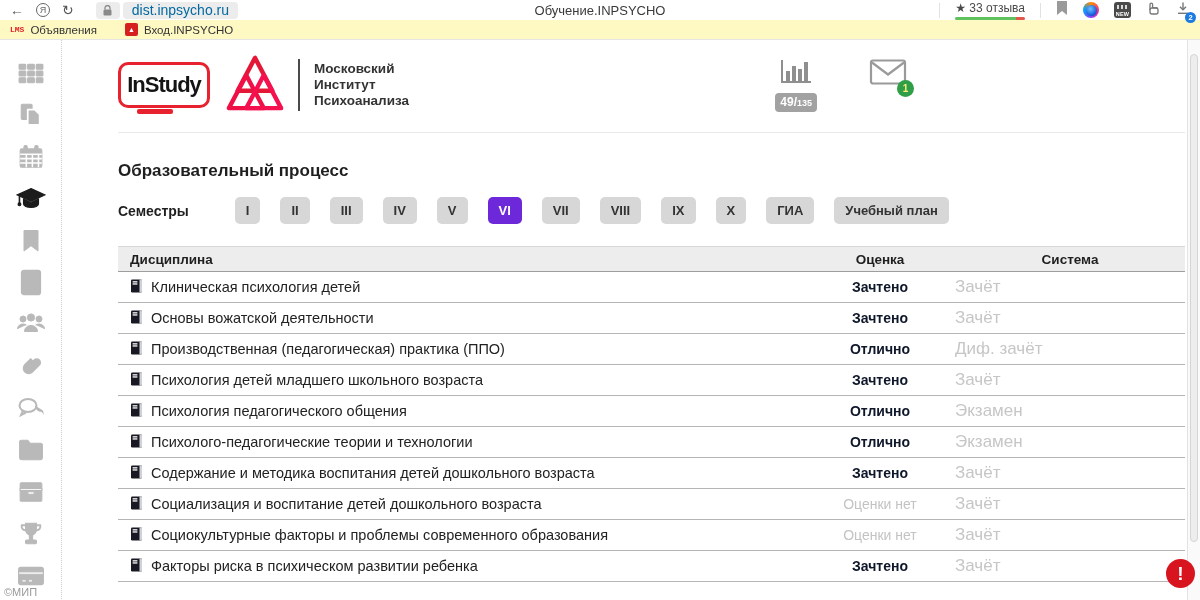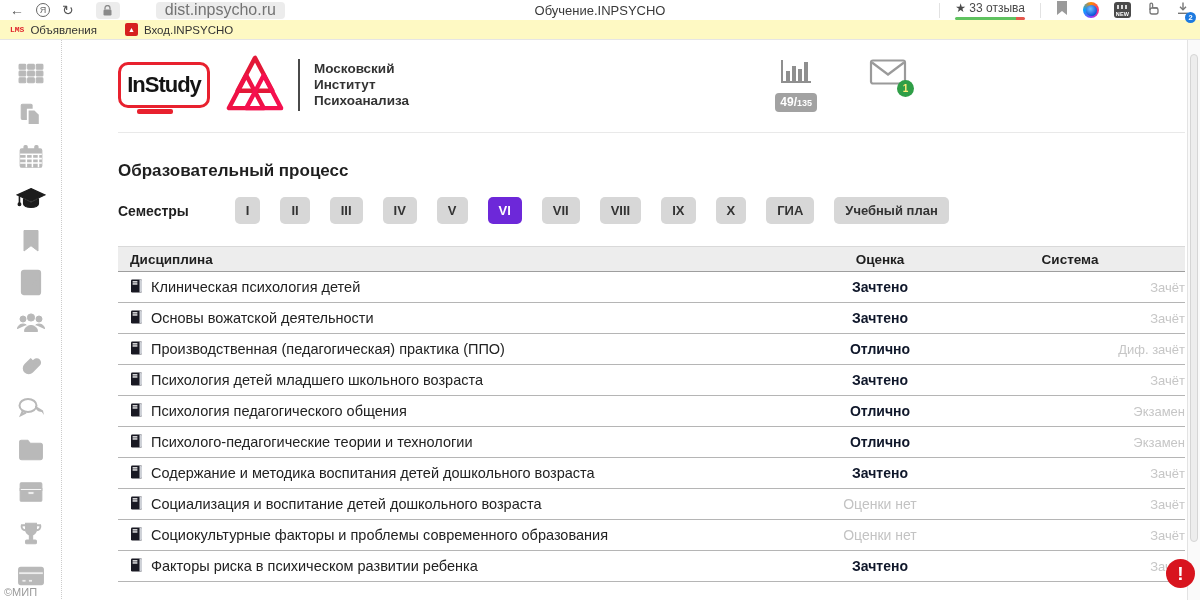--- a/index.html
+++ b/index.html
@@ -8,21 +8,21 @@
   body { position:relative; }
 
   
   .toolbar { height:20px; display:flex; align-items:center; padding:0 10px; gap:12px; position:relative; background:#fff; }
   .tb-ico { color:#555; font-size:14px; line-height:1; cursor:pointer; }
   .ya-circle { width:14px; height:14px; border:1.5px solid #666; border-radius:50%;
     display:flex; align-items:center; justify-content:center; font-size:9px; color:#666; cursor:pointer; }
   .url-group { display:flex; gap:3px; margin-left:10px; align-items:center; }
   .pill { background:#ececec; border-radius:4px; height:17px; display:flex; align-items:center; }
   .lock-pill { width:24px; justify-content:center; cursor:pointer; }
-  .url-pill { padding:0 9px; font-size:16px; color:#737373; cursor:pointer;margin-left:33px; }
+  .url-pill { padding:0 9px; font-size:14px; color:#0369a1; cursor:pointer; }
   .tab-title { position:absolute; left:0; right:0; text-align:center; font-size:13px; color:#3a3a3a; pointer-events:none; }
   .toolbar-right { margin-left:auto; display:flex; align-items:center; gap:15px; z-index:2; background:#fff; padding-left:8px; }
   .vsep { width:1px; height:15px; background:#e2e2e2; }
   .reviews { display:flex; flex-direction:column; cursor:pointer; }
   .reviews-top { font-size:12px; color:#4a4a4a; white-space:nowrap; }
   .reviews-bar { height:3px; margin-top:2px; border-radius:2px;
     background:linear-gradient(to right,#5fc25f 0 87%,#e4574c 87%); }
   .ext-circle { width:16px; height:16px; border-radius:50%; position:relative; cursor:pointer;
     background:conic-gradient(#ff8a00,#ff2d78,#8a3ffc,#00a3ff,#ff8a00); }
   .ext-circle::after { content:""; position:absolute; inset:2.5px; border-radius:50%;
@@ -86,21 +86,21 @@
   .thead { display:flex; background:#ededed; font-weight:bold; font-size:13.5px; color:#1f1f1f;
     height:26px; align-items:center; border-top:1px solid #d9d9d9; border-bottom:1px solid #9e9e9e; }
   .col-name { flex:1; padding-left:12px; }
   .col-grade { width:150px; text-align:center; }
   .col-system { width:230px; text-align:center; }
   .trow { display:flex; align-items:center; height:31px; border-bottom:1px solid #b5b5b5;
     font-size:14.5px; color:#222; cursor:pointer; }
   .name-cell { flex:1; padding-left:12px; display:flex; align-items:center; gap:8px; }
   .grade-cell { width:150px; text-align:center; font-weight:bold; color:#0f172a; font-size:14px; }
   .grade-cell.none { font-weight:normal; color:#c3c3c3; }
-  .system-cell { width:230px; text-align:right; color:#c6c6c6; font-size:13px; }
+  .system-cell { width:230px; text-align:left; color:#c6c6c6; font-size:17px; }
 
   .alert-badge { position:absolute; right:5px; bottom:11px; width:29px; height:29px; border-radius:50%;
     background:#d8141e; color:#fff; font-weight:bold; font-size:19px;
     display:flex; align-items:center; justify-content:center; z-index:6; cursor:pointer; }
 
   .scrollbar { position:absolute; right:0; top:40px; bottom:0; width:13px;
     border-left:1px solid #e3e3e3; background:#fafafa; z-index:4; }
   .scroll-thumb { position:absolute; left:2px; right:2px; top:14px; height:488px;
     background:#ededed; border:1px solid #d5d5d5; border-radius:6px; cursor:pointer; }
 </style>

